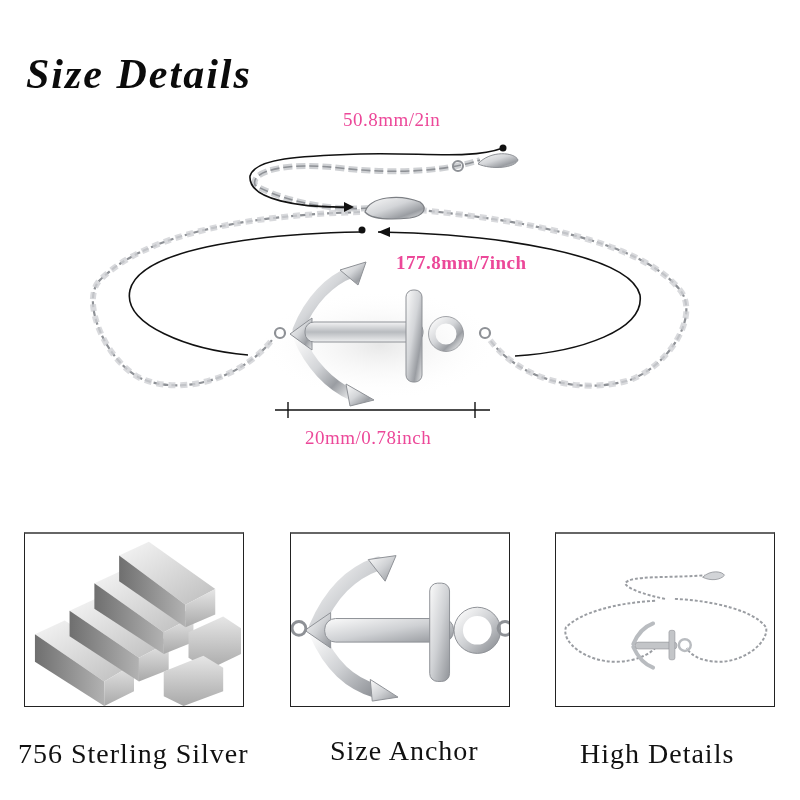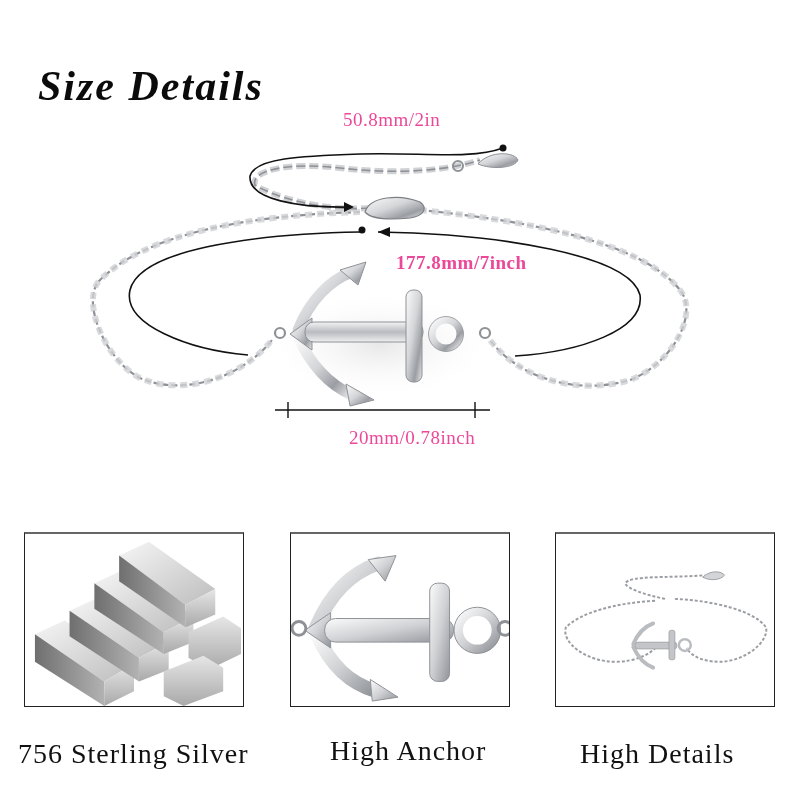--- a/index.html
+++ b/index.html
@@ -1,21 +1,21 @@
 <!DOCTYPE html>
 <html><head>
 <meta charset="utf-8">
 <style>
   html, body { margin: 0; padding: 0; background: #ffffff; }
   body { width: 800px; height: 800px; position: relative; overflow: hidden; font-family: "DejaVu Serif", serif; color: #111; }
-  .title { position: absolute; left: 26px; top: 50px; font-family: "Liberation Serif", serif; font-weight: bold; font-style: italic; font-size: 42px; letter-spacing: 2px; color: #0b0b0b; margin: 12px; }
+  .title { position: absolute; left: 26px; top: 50px; font-family: "Liberation Serif", serif; font-weight: bold; font-style: italic; font-size: 42px; letter-spacing: 2px; color: #0b0b0b; margin: 0; }
   .measure { position: absolute; font-family: "Liberation Serif", serif; font-size: 19px; color: #ec4899; letter-spacing: 0.5px; white-space: nowrap; }
   #m-ext { left: 343px; top: 109px; }
   #m-len { left: 396px; top: 252px; font-weight: bold; }
-  #m-pend { left: 305px; top: 427px; margin-left: 44px; }
+  #m-pend { left: 305px; top: 427px; }
   svg.main { position: absolute; left: 0; top: 0; }
   .thumb { position: absolute; top: 532px; width: 220px; height: 175px; border: 1px solid #222; border-top: 2px solid #666; background: #fff; overflow: hidden; box-sizing: border-box; }
   #thumb-1 { left: 24px; }
   #thumb-2 { left: 290px; }
   #thumb-3 { left: 555px; }
   .thumb svg { width: 100%; height: 100%; display: block; }
   .caption { position: absolute; top: 735px; font-family: "Liberation Serif", serif; font-size: 28px; color: #111; letter-spacing: 1px; white-space: nowrap; }
   #cap-1 { left: 18px; top: 738px; }
   #cap-2 { left: 330px; top: 735px; }
   #cap-3 { left: 580px; top: 738px; }
@@ -188,14 +188,14 @@
       <path d="M78 112 C 83 100, 90 94, 98 91" fill="none" stroke="#b9bcc0" stroke-width="4" stroke-linecap="round"></path>
       <path d="M78 115 C 83 126, 90 133, 98 136" fill="none" stroke="#b9bcc0" stroke-width="4" stroke-linecap="round"></path>
       <rect x="80" y="110" width="42" height="7" rx="3" fill="#c3c5c8" stroke="#8e9196" stroke-width="0.6"></rect>
       <rect x="114" y="98" width="6" height="30" rx="2" fill="#c3c5c8" stroke="#8e9196" stroke-width="0.6"></rect>
       <circle cx="130" cy="113" r="6" fill="none" stroke="#b9bcc0" stroke-width="2.5"></circle>
     </g>
   </svg>
 </div>
 
 <div class="caption" id="cap-1">756 Sterling Silver</div>
-<div class="caption" id="cap-2">High Anchor</div>
+<div class="caption" id="cap-2">Size Anchor</div>
 <div class="caption" id="cap-3">High Details</div>
 
 </body></html>

